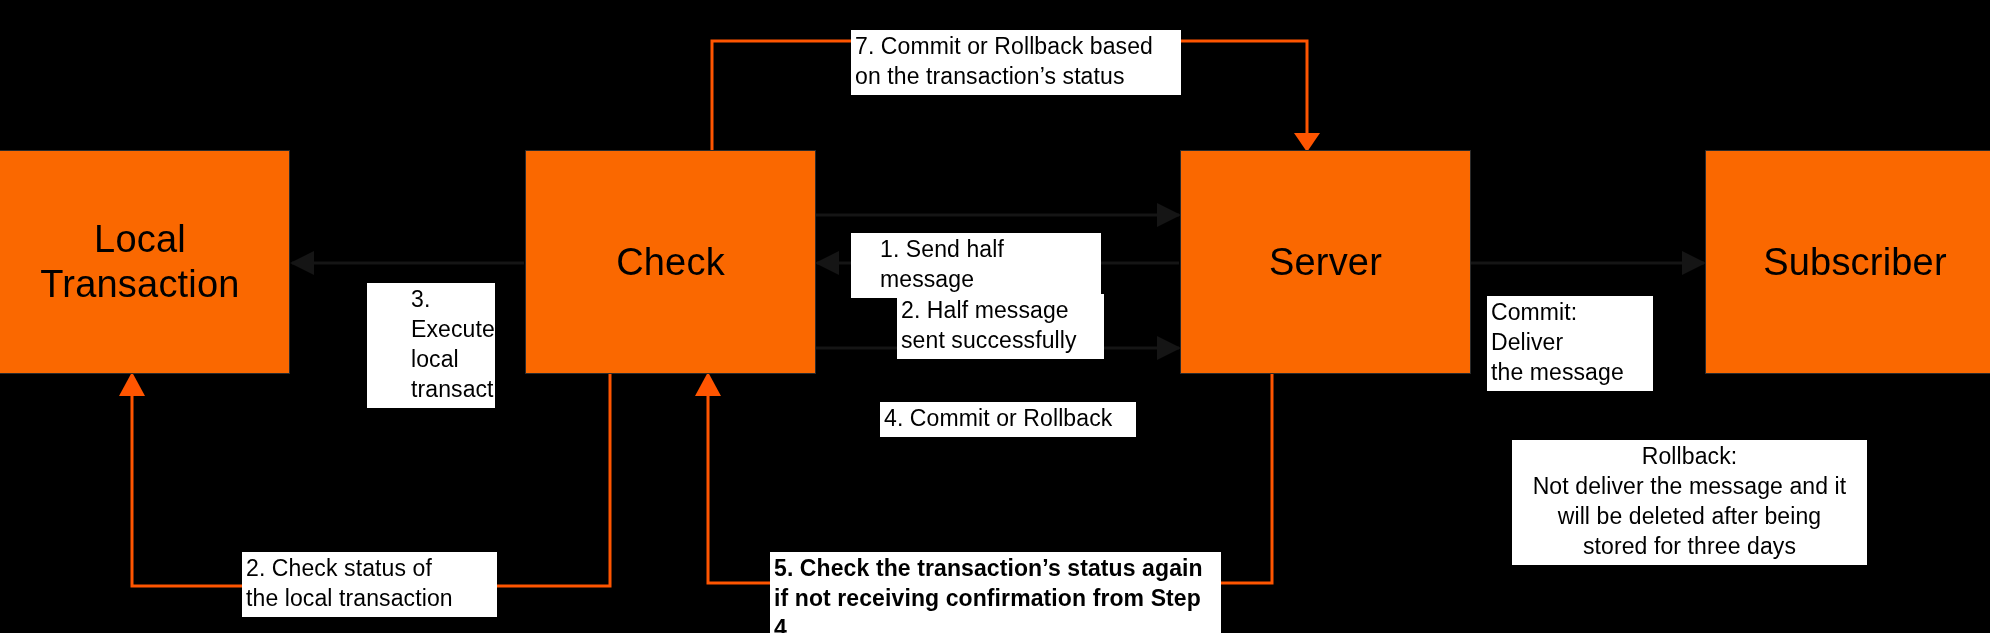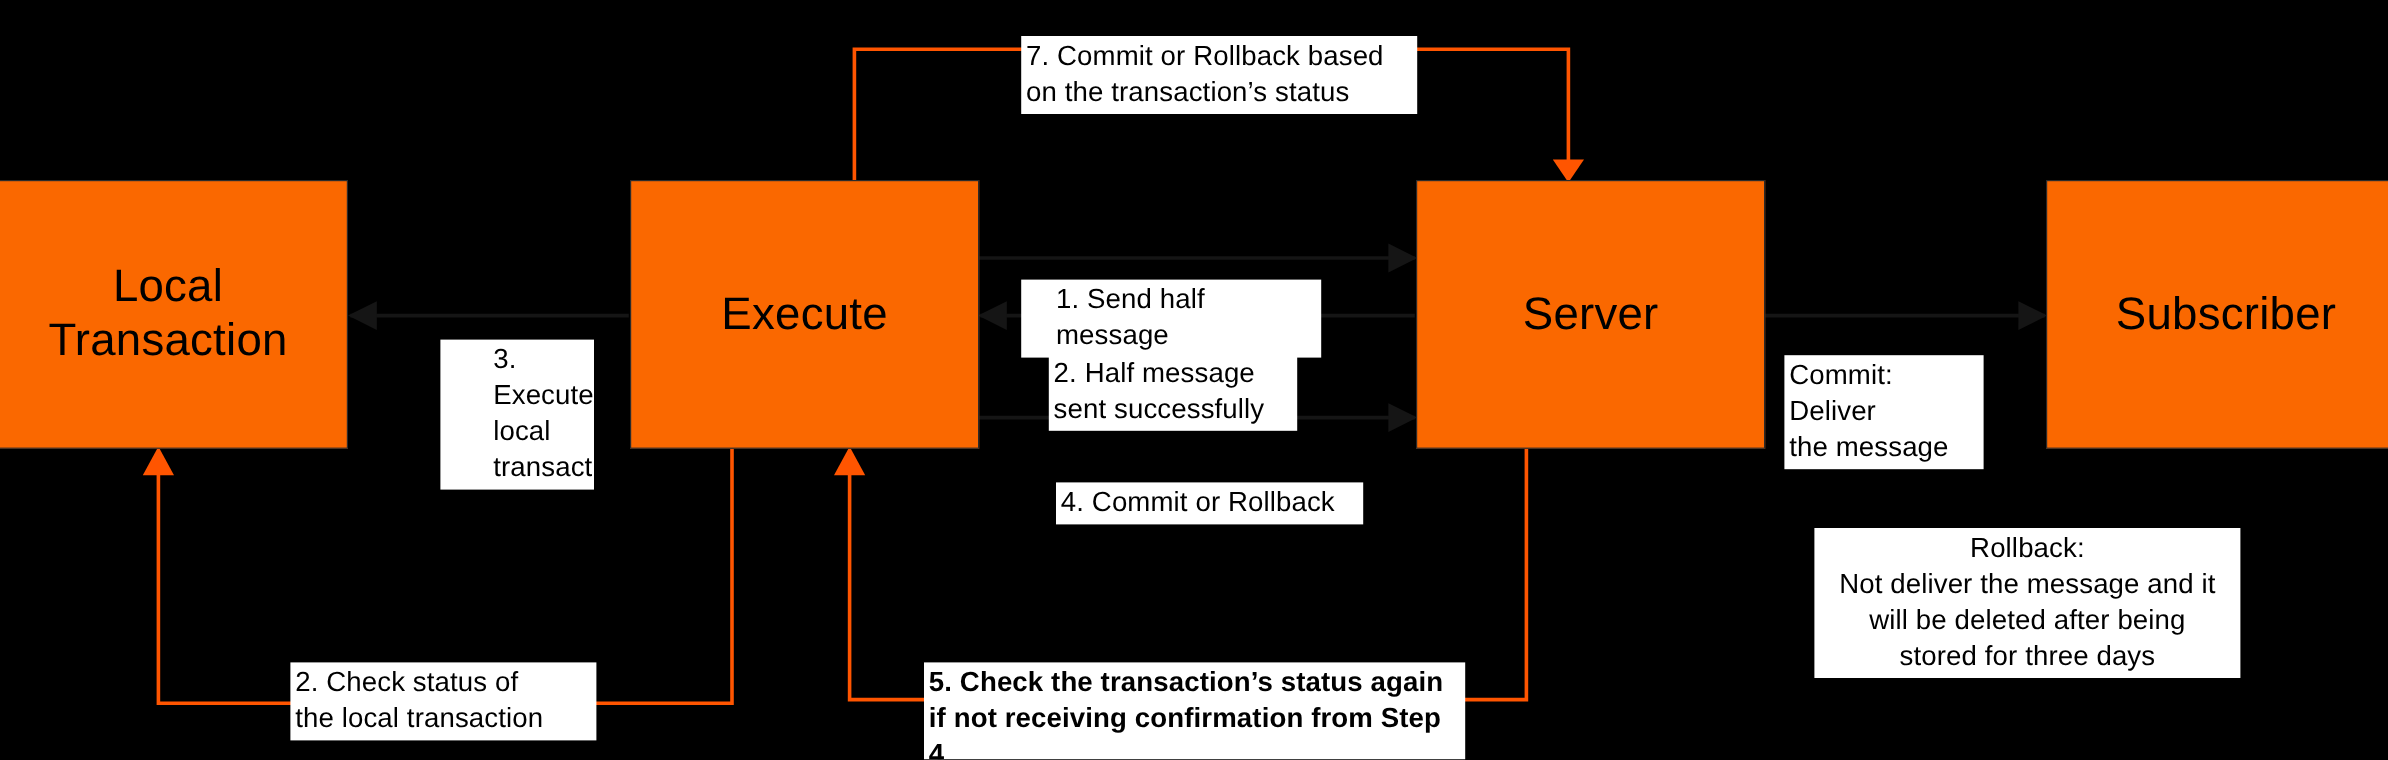--- a/index.html
+++ b/index.html
@@ -109,41 +109,41 @@
       <path d="M1706,263 L1682,251 L1682,275 Z" fill="#151515"></path>
     </g>
   </svg>
 
   <div class="node" style="left:-10px; top:150px; width:300px; height:224px;">
     <span class="node-label">Local
 Transaction</span>
   </div>
 
   <div class="node" style="left:525px; top:150px; width:291px; height:224px;">
-    <span class="node-label">Execute</span>
+    <span class="node-label">Check</span>
   </div>
 
   <div class="node" style="left:1180px; top:150px; width:291px; height:224px;">
     <span class="node-label">Server</span>
   </div>
 
   <div class="node" style="left:1705px; top:150px; width:300px; height:224px;">
     <span class="node-label">Subscriber</span>
   </div>
 
   <div class="label" style="left:851px; top:5px; width:330px;margin-top:25px;">7. Commit or Rollback based
 on the transaction’s status</div>
 
   <div class="label" style="left:367px; top:283px; width:128px;padding-left:44px;">3. Execute
 local
 transaction</div>
 
   <div class="label" style="left:851px; top:233px; width:250px;padding-left:29px;">1. Send half message</div>
 
-  <div class="label" style="left:874px; top:294px; width:207px;">2. Half message
+  <div class="label" style="left:897px; top:294px; width:207px;">2. Half message
 sent successfully</div>
 
   <div class="label" style="left:880px; top:402px; width:256px;">4. Commit or Rollback</div>
 
   <div class="label" style="left:242px; top:552px; width:255px;">2. Check status of
 the local transaction</div>
 
   <div class="label" style="left:770px; top:552px; width:451px;font-weight:bold;">5. Check the transaction’s status again
 if not receiving confirmation from Step 4</div>
 

